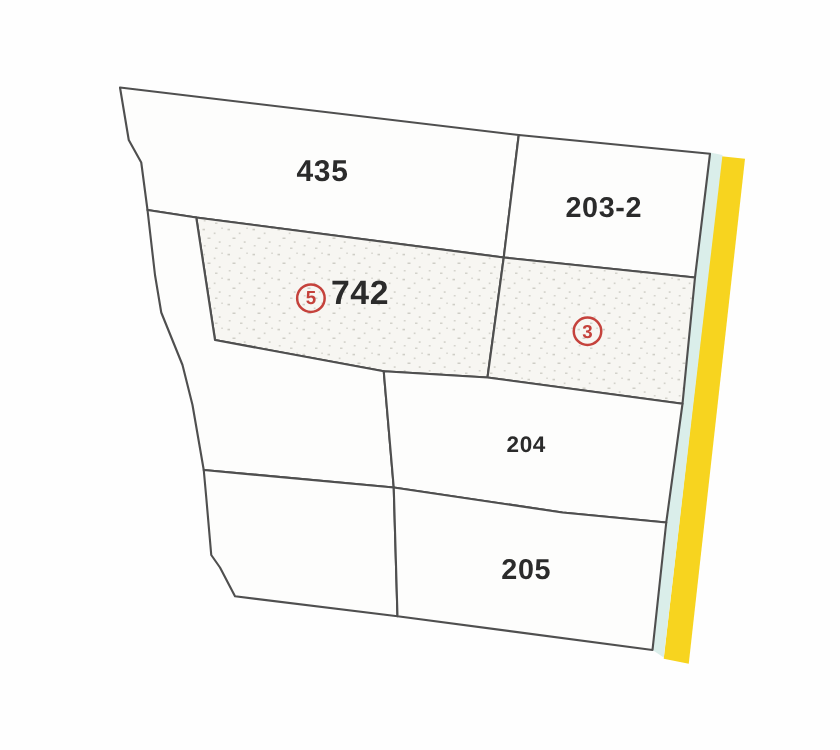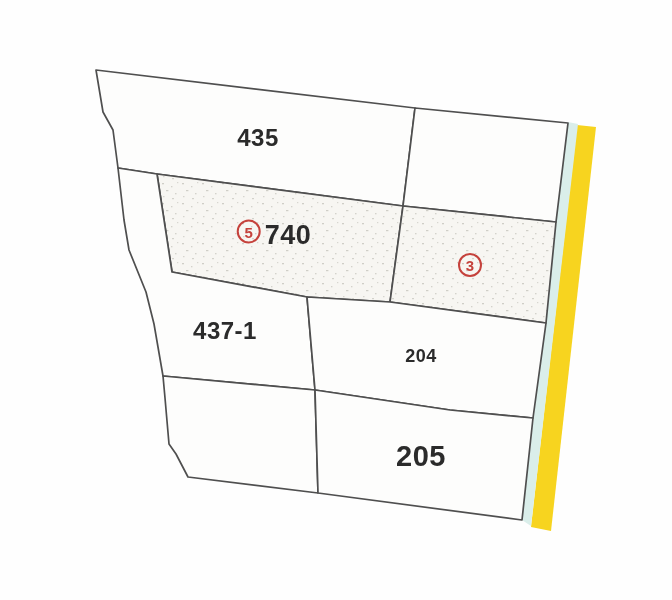--- a/index.html
+++ b/index.html
@@ -10,21 +10,21 @@
     background: #fefefe;
     overflow: hidden;
     font-family: "Liberation Sans", sans-serif;
   }
   .map-svg { position: absolute; left: 0; top: 0; }
   .labels { position: absolute; left: 0; top: 0; width: 100%; height: 100%; pointer-events: none; }
   .parcel-label {
     position: absolute;
     transform: translate(-50%, -50%);
     display: flex;
-    align-items: flex-start;
+    align-items: flex-end;
     gap: 4px;
     font-weight: bold;
     color: #2b2b2b;
     letter-spacing: 0.5px;
     white-space: nowrap;
   }
   .badge {
     box-sizing: border-box;
     display: inline-flex;
     align-items: center;
@@ -69,30 +69,30 @@
         <polygon points="157,174 172,272 307,297 315,390 163,376 154,324 146,292 129,250 124,220 118,168" fill="#fdfdfc" stroke="#4f4f4f" stroke-width="1.7" stroke-linejoin="round"></polygon>
         <polygon points="307,297 390,302 546,323 533,418 450,410 315,390" fill="#fdfdfc" stroke="#4f4f4f" stroke-width="1.7" stroke-linejoin="round"></polygon>
         <polygon points="163,376 315,390 318,493 188,477 176,454 169,444 165,398" fill="#fdfdfc" stroke="#4f4f4f" stroke-width="1.7" stroke-linejoin="round"></polygon>
         <polygon points="315,390 450,410 533,418 522,520 318,493" fill="#fdfdfc" stroke="#4f4f4f" stroke-width="1.7" stroke-linejoin="round"></polygon>
       </g>
   </svg>
   <div class="labels" id="labels">
       <div class="parcel-label" style="left: 258px; top: 138px; font-size: 24px;">
         <span>435</span>
       </div>
+      <div class="parcel-label" style="left: 483px; top: 166px; font-size: 23px;">
+        <span>203-2</span>
+      </div>
       <div class="parcel-label" style="left: 274px; top: 235px; font-size: 27px;">
         <span class="badge">5</span>
-        <span>740</span>
+        <span>742</span>
       </div>
       <div class="parcel-label" style="left: 470px; top: 265px; font-size: 25px;">
         <span class="badge">3</span>
       </div>
-      <div class="parcel-label" style="left: 225px; top: 331px; font-size: 24px;">
-        <span>437-1</span>
-      </div>
       <div class="parcel-label" style="left: 421px; top: 356px; font-size: 18px;">
         <span>204</span>
       </div>
-      <div class="parcel-label" style="left: 421px; top: 456px; font-size: 29px;">
+      <div class="parcel-label" style="left: 421px; top: 456px; font-size: 23px;">
         <span>205</span>
       </div>
     </div>
 </div>
 
 </body></html>

